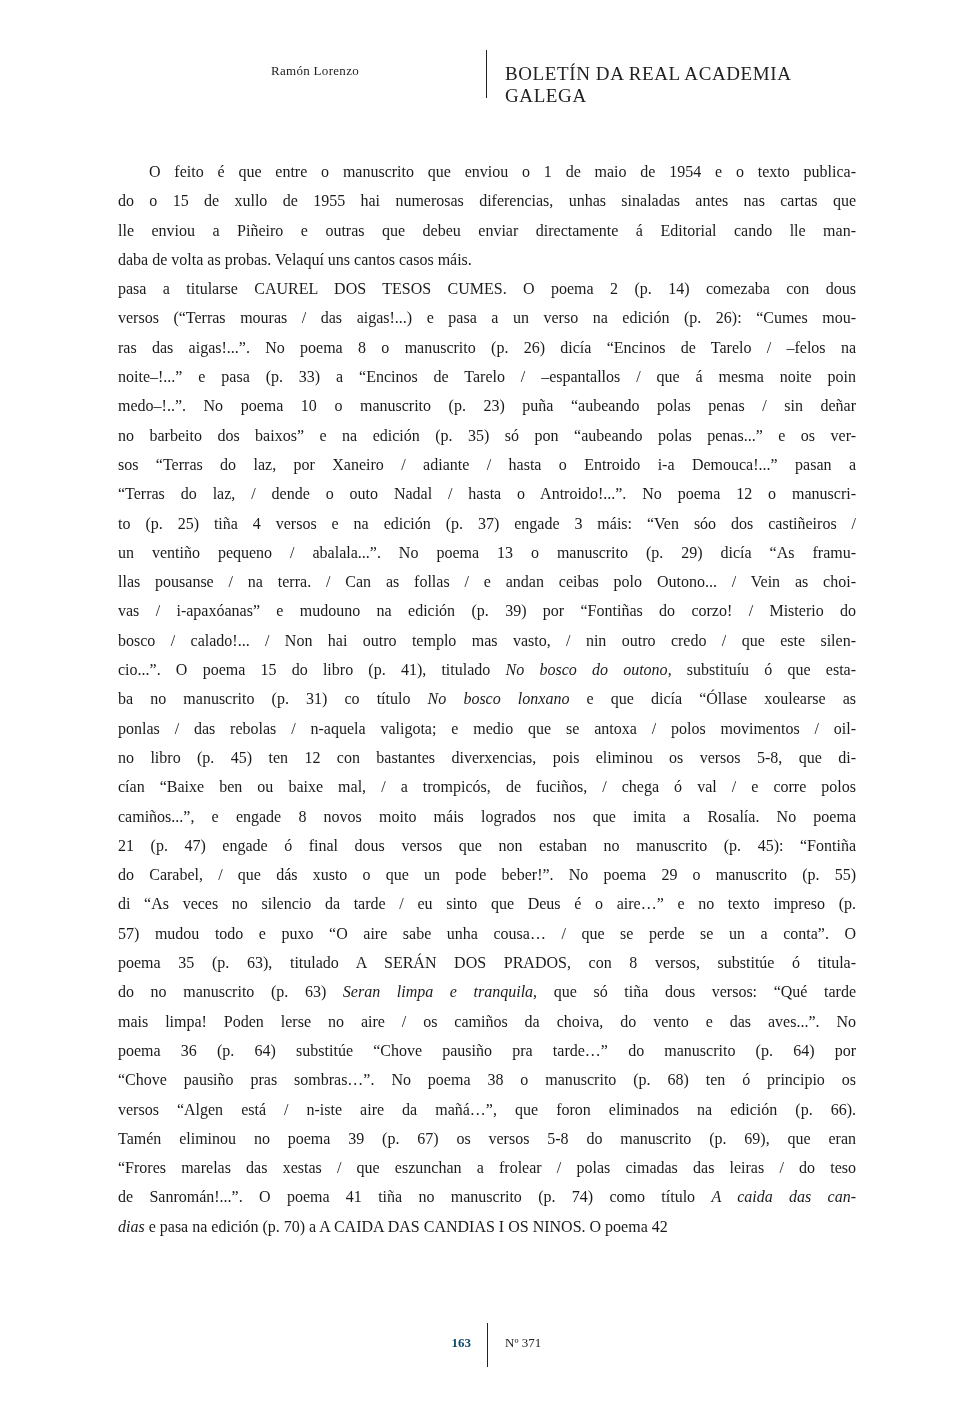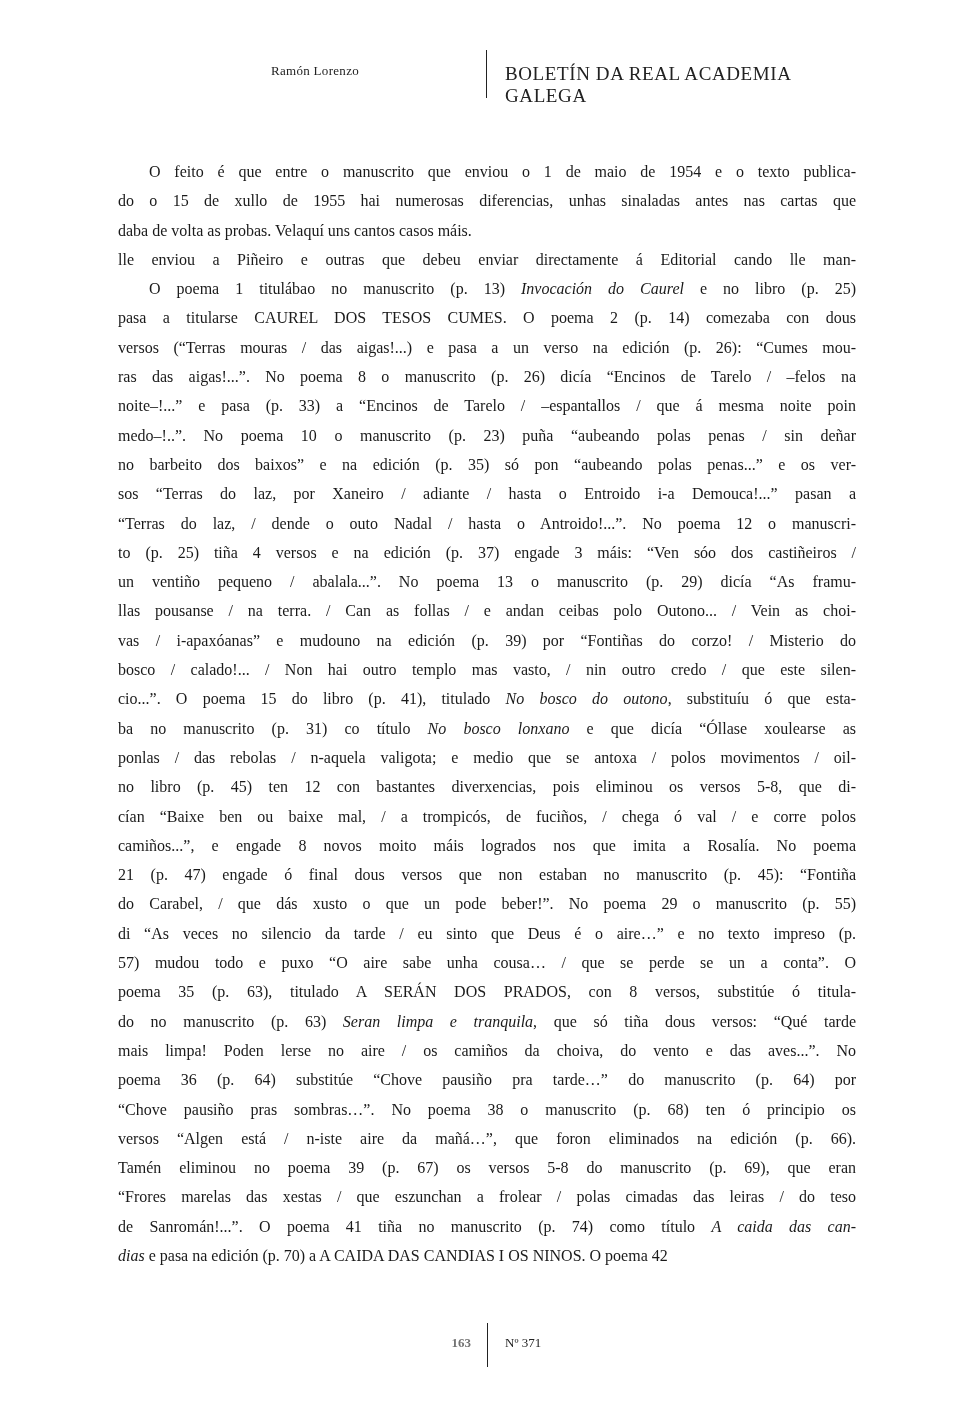--- a/index.html
+++ b/index.html
@@ -29,21 +29,21 @@
       display: block; text-align: justify; text-align-last: justify;
       white-space: nowrap; height: 29.3px;
     }
     .line.indent { padding-left: 31px; }
     .line.last { text-align-last: left; }
     .it { font-style: italic; }
     .footer {
       position: absolute; top: 1323px; left: 0; width: 975px; height: 44px;
     }
     .footer .pg {
-      position: absolute; right: 504px; top: 12px; font-size: 13px; font-weight: bold; color: #737373;
+      position: absolute; right: 504px; top: 12px; font-size: 13px; font-weight: bold; color: #0c4a6e;
     }
     .footer .rule {
       position: absolute; left: 487px; top: 0; width: 1px; height: 44px; background: #222;
     }
     .footer .issue {
       position: absolute; left: 505px; top: 12px; font-size: 13px; color: #222;
     }
   </style>
 </head>
 <body>
@@ -51,25 +51,24 @@
 <div class="header">
   <span class="author">Ramón Lorenzo</span>
   <span class="rule"></span>
   <span class="journal">BOLETÍN DA REAL ACADEMIA GALEGA</span>
 </div>
 
 <div class="body-text" id="body-text">
     <div>
       <span class="line indent"><span>O feito é que entre o manuscrito que enviou o 1 de maio de 1954 e o texto publica-</span></span>
       <span class="line"><span>do o 15 de xullo de 1955 hai numerosas diferencias, unhas sinaladas antes nas cartas que</span></span>
+      <span class="line"><span>lle enviou a Piñeiro e outras que debeu enviar directamente á Editorial cando lle man-</span></span>
       <span class="line last"><span>daba de volta as probas. Velaquí uns cantos casos máis.</span></span>
-      <span class="line"><span>lle enviou a Piñeiro e outras que debeu enviar directamente á Editorial cando lle man-</span></span>
     </div>
     <div>
-      <span class="line indent"><span>O poema 1 titulábao no manuscrito (p. 13) </span><span class="it">Invocación do Caurel</span><span> e no libro (p. 25)</span></span>
       <span class="line"><span>pasa a titularse CAUREL DOS TESOS CUMES. O poema 2 (p. 14) comezaba con dous</span></span>
       <span class="line"><span>versos (“Terras mouras / das aigas!...) e pasa a un verso na edición (p. 26): “Cumes mou-</span></span>
       <span class="line"><span>ras das aigas!...”. No poema 8 o manuscrito (p. 26) dicía “Encinos de Tarelo / –felos na</span></span>
       <span class="line"><span>noite–!...” e pasa (p. 33) a “Encinos de Tarelo / –espantallos / que á mesma noite poin</span></span>
       <span class="line"><span>medo–!..”. No poema 10 o manuscrito (p. 23) puña “aubeando polas penas / sin deñar</span></span>
       <span class="line"><span>no barbeito dos baixos” e na edición (p. 35) só pon “aubeando polas penas...” e os ver-</span></span>
       <span class="line"><span>sos “Terras do laz, por Xaneiro / adiante / hasta o Entroido i-a Demouca!...” pasan a</span></span>
       <span class="line"><span>“Terras do laz, / dende o outo Nadal / hasta o Antroido!...”. No poema 12 o manuscri-</span></span>
       <span class="line"><span>to (p. 25) tiña 4 versos e na edición (p. 37) engade 3 máis: “Ven sóo dos castiñeiros /</span></span>
       <span class="line"><span>un ventiño pequeno / abalala...”. No poema 13 o manuscrito (p. 29) dicía “As framu-</span></span>

